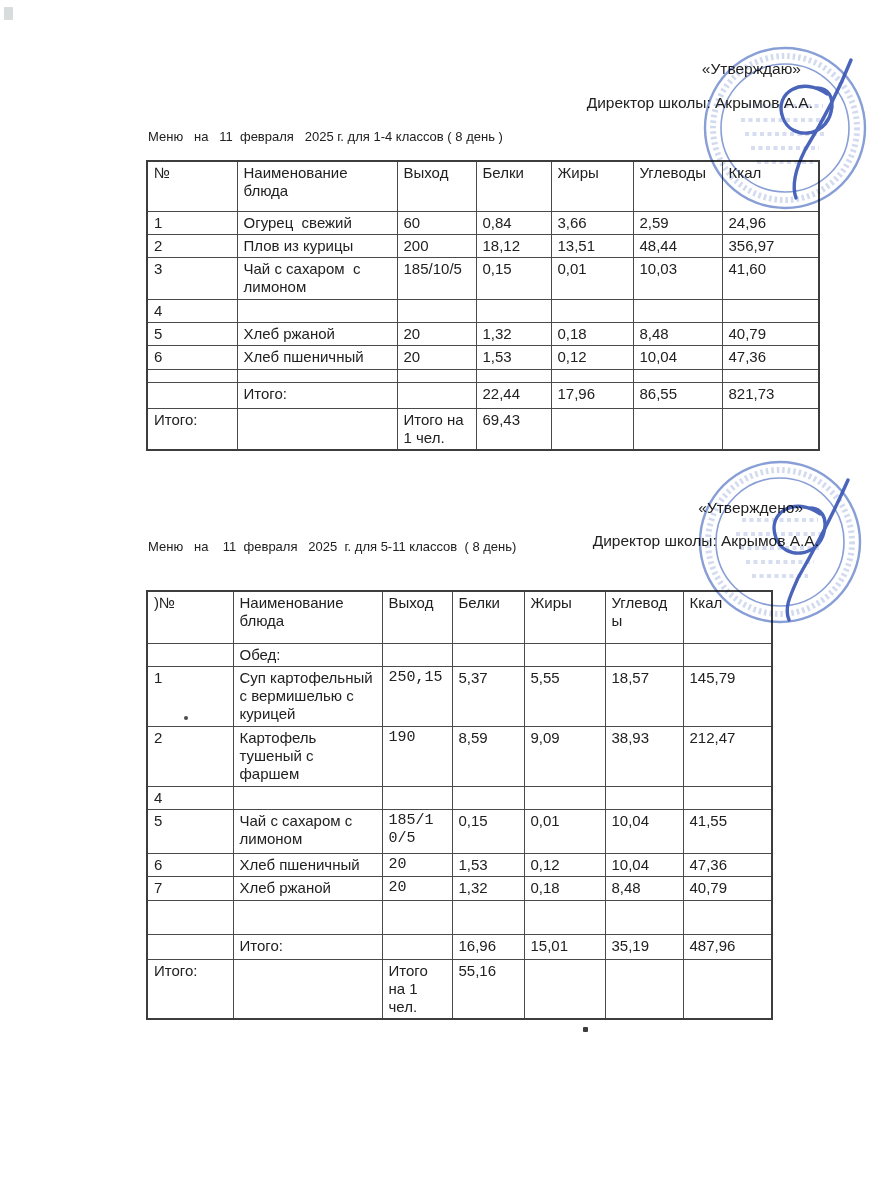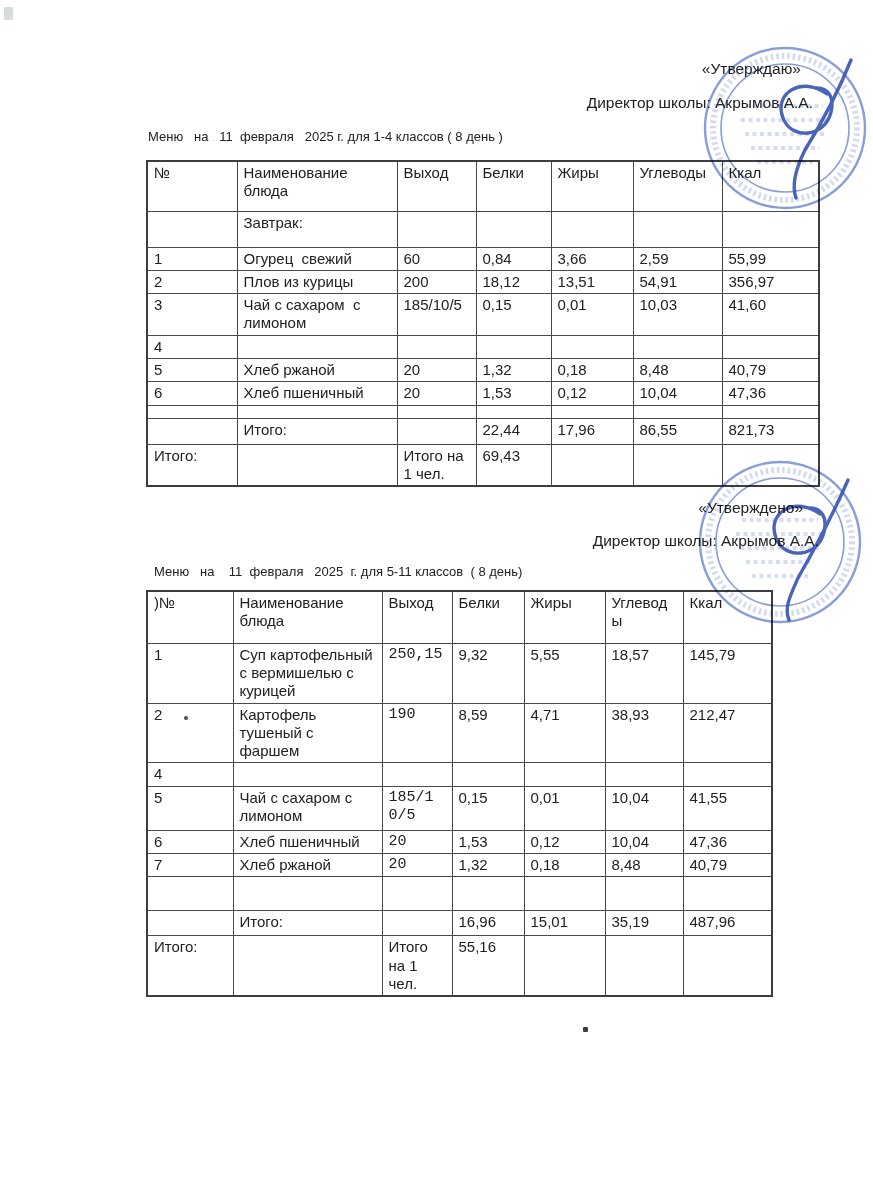--- a/index.html
+++ b/index.html
@@ -13,21 +13,21 @@
   .dot-b{position:absolute;left:583px;top:1027px;width:5px;height:5px;background:#3d3d3d;border-radius:1px;}
   
   .approve{position:absolute;font-size:15.5px;white-space:pre-wrap;}
   .ap1{top:60px;right:72px;}
   .dir1{top:94px;right:60px;}
   .ap2{top:499px;right:70px;}
   .dir2{top:532px;right:54px;}
   
   .menu-title{position:absolute;left:148px;font-size:13px;white-space:pre-wrap;}
   .mt1{top:129px;}
-  .mt2{top:564px;margin-left:6px;}
+  .mt2{top:539px;}
   
   table.menu{position:absolute;border-collapse:collapse;table-layout:fixed;
     font-size:15px;line-height:1.22;background:transparent;border:2px solid #3d3d3d;}
   .t1{left:146px;top:160px;width:672px;}
   .t2{left:146px;top:590px;width:625px;}
   table.menu th,table.menu td{
     border:1.4px solid #4a4a4a;padding:2px 6px 2px 6px;vertical-align:top;
     text-align:left;font-weight:400;white-space:pre-wrap;overflow:hidden;
   }
   .r-hdr1{height:50px}.r-sec1{height:36px}.r-std1{height:21px}.r-tall1{height:40px}
@@ -68,45 +68,36 @@
     <tbody>
         <tr class="r-hdr1">
       <th>№</th>
       <th>Наименование блюда</th>
       <th>Выход</th>
       <th>Белки</th>
       <th>Жиры</th>
       <th>Углеводы</th>
       <th>Ккал</th>
     </tr>
-    <tr class="r-sec1">
-      <td></td>
-      <td>Завтрак:</td>
-      <td></td>
-          <td></td>
-      <td></td>
-          <td></td>
-          <td></td>
-    </tr>
     <tr class="r-std1">
       <td>1</td>
       <td>Огурец  свежий</td>
       <td>60</td>
       <td>0,84</td>
       <td>3,66</td>
       <td>2,59</td>
-      <td>55,99</td>
+      <td>24,96</td>
     </tr>
     <tr class="r-std1">
       <td>2</td>
       <td>Плов из курицы</td>
       <td>200</td>
       <td>18,12</td>
       <td>13,51</td>
-      <td>54,91</td>
+      <td>48,44</td>
       <td>356,97</td>
     </tr>
     <tr class="r-tall1">
       <td>3</td>
       <td>Чай с сахаром  с лимоном</td>
       <td>185/10/5</td>
       <td>0,15</td>
       <td>0,01</td>
       <td>10,03</td>
       <td>41,60</td>
@@ -186,35 +177,44 @@
     <tbody>
         <tr class="r-hdr2">
       <th>)№</th>
       <th>Наименование блюда</th>
       <th>Выход</th>
       <th>Белки</th>
       <th>Жиры</th>
       <th>Углевод ы</th>
       <th>Ккал</th>
     </tr>
+    <tr class="r-sec2">
+      <td></td>
+      <td>Обед:</td>
+      <td></td>
+          <td></td>
+      <td></td>
+          <td></td>
+          <td></td>
+    </tr>
     <tr class="r-big2">
       <td>1</td>
       <td>Суп картофельный с вермишелью с курицей</td>
       <td class="ba">250,15</td>
-      <td>9,32</td>
+      <td>5,37</td>
       <td>5,55</td>
       <td>18,57</td>
       <td>145,79</td>
     </tr>
     <tr class="r-med2">
       <td>2</td>
       <td>Картофель тушеный с фаршем</td>
       <td class="ba">190</td>
       <td>8,59</td>
-      <td>4,71</td>
+      <td>9,09</td>
       <td>38,93</td>
       <td>212,47</td>
     </tr>
     <tr class="r-sec2">
       <td>4</td>
       <td></td>
       <td class="ba"></td>
       <td></td>
       <td></td>
       <td></td>

